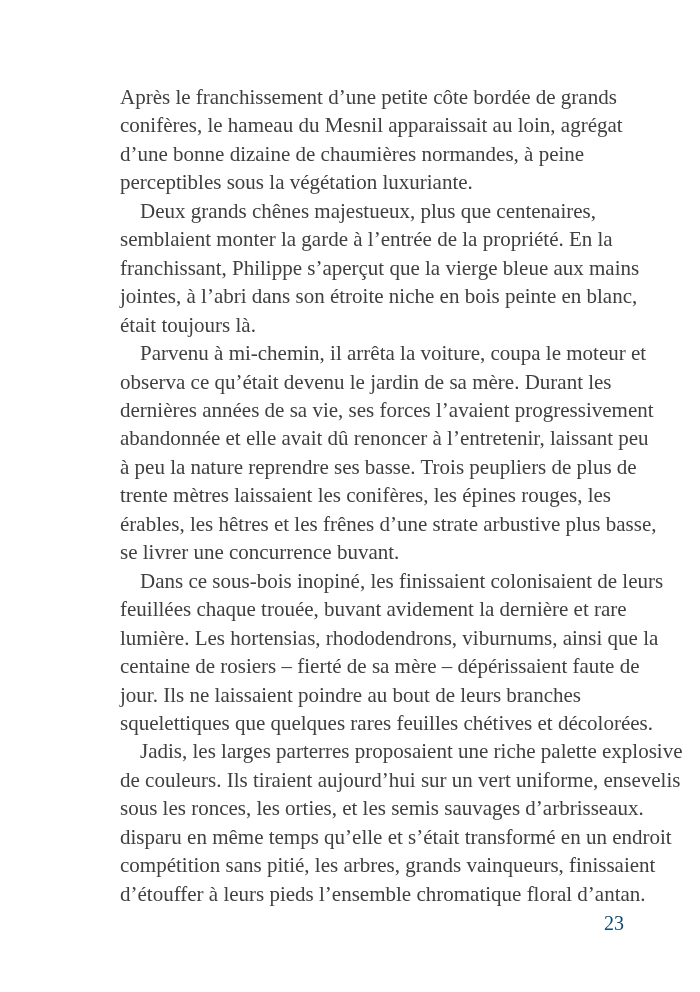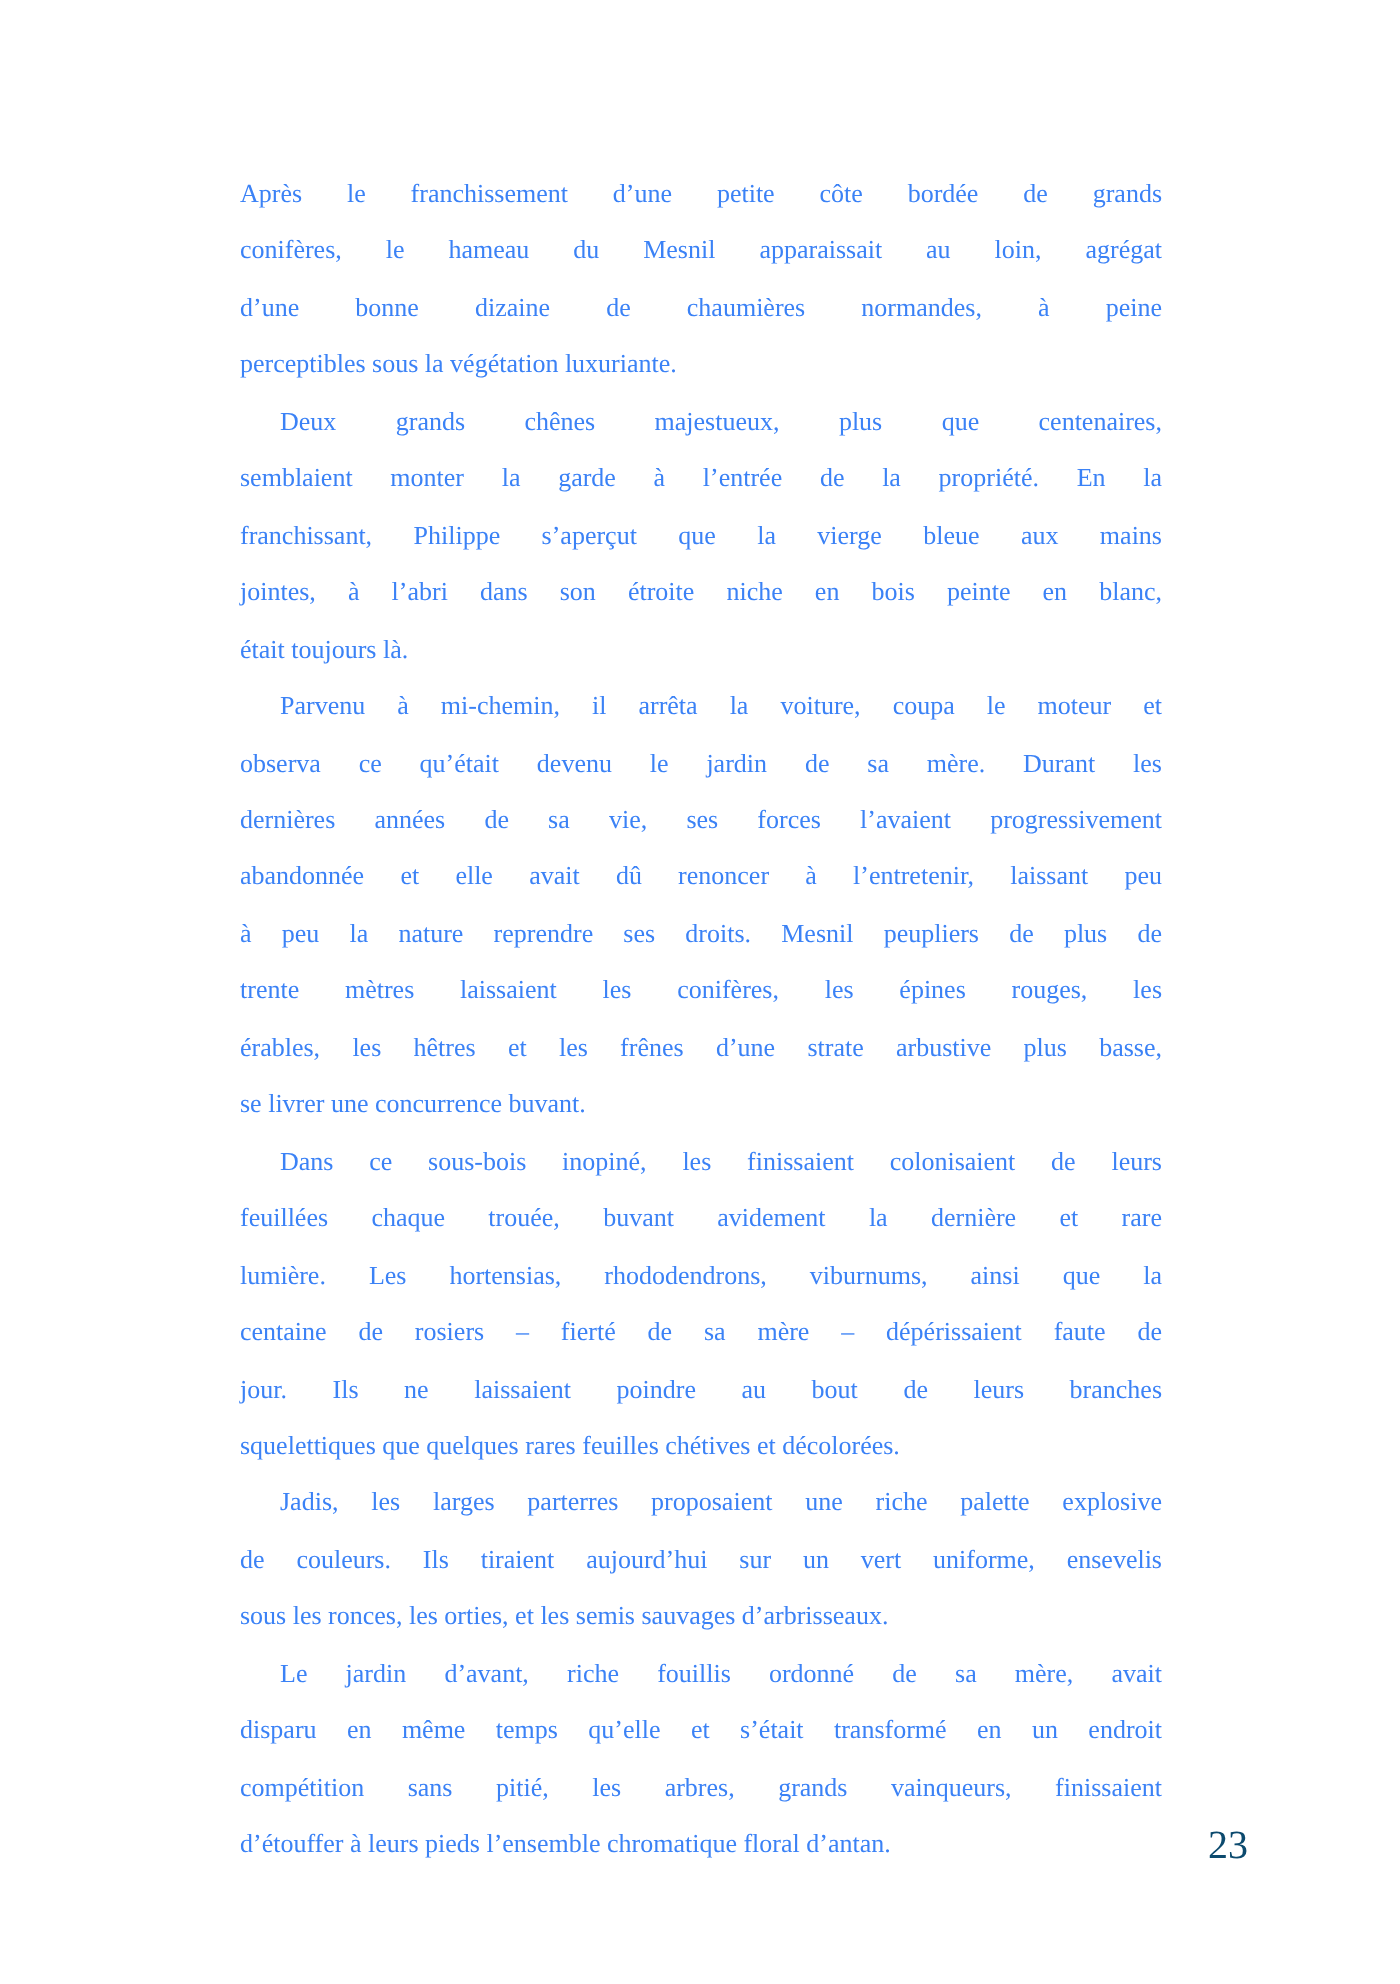--- a/index.html
+++ b/index.html
@@ -3,23 +3,23 @@
 <meta charset="utf-8">
 <style>
   html, body { margin: 0; padding: 0; background: #ffffff; }
   body { width: 700px; height: 992px; position: relative; overflow: hidden; }
   .page {
     position: absolute;
     left: 120px;
     top: 83px;
     width: 461px;
     font-family: "Liberation Serif", serif;
-    font-size: 13px;
+    font-size: 21px;
     line-height: 28.45px;
-    color: #3b82f6;
+    color: #404040;
   }
   .line { display: block; text-align: justify; text-align-last: justify; white-space: nowrap; }
   .line.last { text-align-last: left; }
   .line.indent { padding-left: 20px; }
   .page-number {
     position: absolute;
     left: 604px;
     top: 912px;
     font-family: "Liberation Serif", serif;
     font-size: 20px;
@@ -41,39 +41,38 @@
     <span class="line">semblaient monter la garde à l’entrée de la propriété. En la</span>
     <span class="line">franchissant, Philippe s’aperçut que la vierge bleue aux mains</span>
     <span class="line">jointes, à l’abri dans son étroite niche en bois peinte en blanc,</span>
     <span class="line last">était toujours là.</span>
   </div>
   <div>
     <span class="line indent">Parvenu à mi-chemin, il arrêta la voiture, coupa le moteur et</span>
     <span class="line">observa ce qu’était devenu le jardin de sa mère. Durant les</span>
     <span class="line">dernières années de sa vie, ses forces l’avaient progressivement</span>
     <span class="line">abandonnée et elle avait dû renoncer à l’entretenir, laissant peu</span>
-    <span class="line">à peu la nature reprendre ses droits. Mesnil peupliers de plus de</span>
+    <span class="line">à peu la nature reprendre ses basse. Trois peupliers de plus de</span>
     <span class="line">trente mètres laissaient les conifères, les épines rouges, les</span>
     <span class="line">érables, les hêtres et les frênes d’une strate arbustive plus basse,</span>
     <span class="line last">se livrer une concurrence buvant.</span>
   </div>
   <div>
     <span class="line indent">Dans ce sous-bois inopiné, les finissaient colonisaient de leurs</span>
     <span class="line">feuillées chaque trouée, buvant avidement la dernière et rare</span>
     <span class="line">lumière. Les hortensias, rhododendrons, viburnums, ainsi que la</span>
     <span class="line">centaine de rosiers – fierté de sa mère – dépérissaient faute de</span>
     <span class="line">jour. Ils ne laissaient poindre au bout de leurs branches</span>
     <span class="line last">squelettiques que quelques rares feuilles chétives et décolorées.</span>
   </div>
   <div>
     <span class="line indent">Jadis, les larges parterres proposaient une riche palette explosive</span>
     <span class="line">de couleurs. Ils tiraient aujourd’hui sur un vert uniforme, ensevelis</span>
     <span class="line last">sous les ronces, les orties, et les semis sauvages d’arbrisseaux.</span>
   </div>
   <div>
-    <span class="line indent">Le jardin d’avant, riche fouillis ordonné de sa mère, avait</span>
     <span class="line">disparu en même temps qu’elle et s’était transformé en un endroit</span>
     <span class="line">compétition sans pitié, les arbres, grands vainqueurs, finissaient</span>
     <span class="line last">d’étouffer à leurs pieds l’ensemble chromatique floral d’antan.</span>
   </div>
 </div>
 
 <div class="page-number">23</div>
 
 </body></html>

